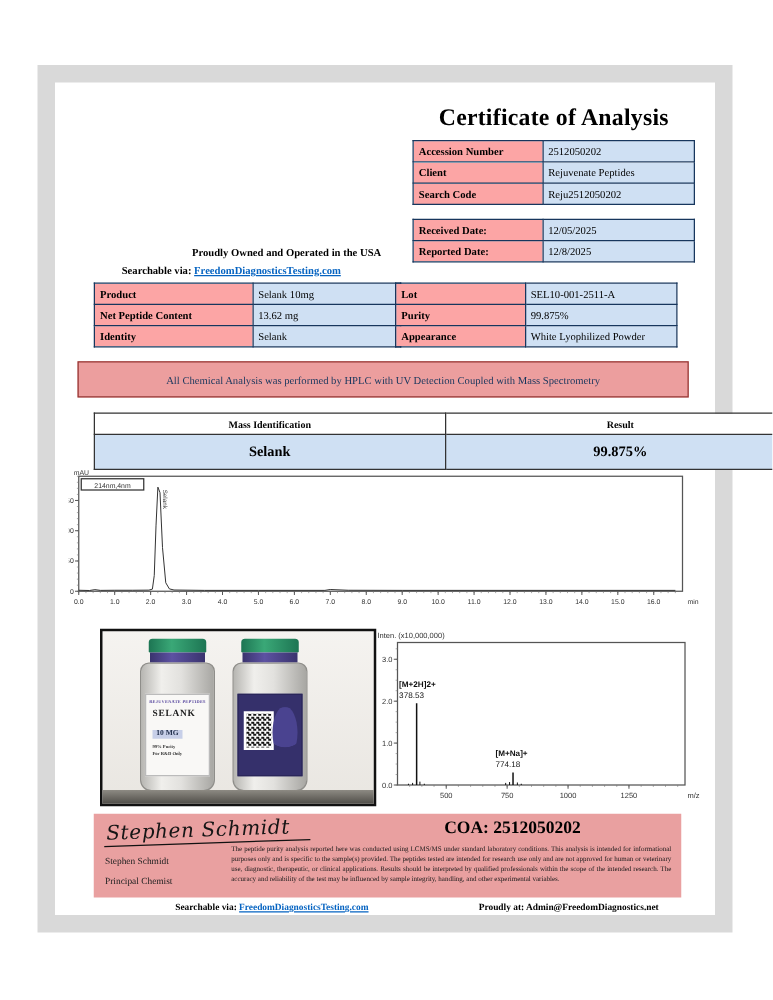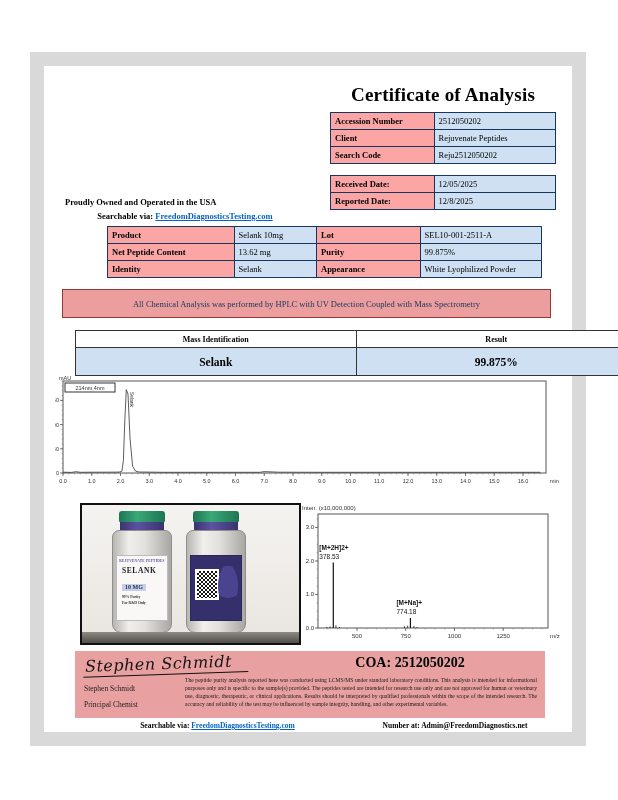--- a/index.html
+++ b/index.html
@@ -8,37 +8,37 @@
   .frame{position:absolute;left:30px;top:52px;width:556px;height:694px;
          border:14px solid #d9d9d9;box-sizing:border-box;background:#fff;}
 
   
   .logo-block{position:absolute;left:65px;top:74px;width:240px;text-align:center;}
   .logo-block svg{display:block;margin:0 auto;}
   .brand{font-family:"Liberation Sans",sans-serif;font-weight:bold;font-size:26px;
          letter-spacing:11px;color:#3d3d3d;margin-top:2px;padding-left:11px;}
   .brand-sub{font-family:"Liberation Sans",sans-serif;font-size:9px;letter-spacing:7px;
          color:#93a4ba;margin-top:3px;padding-left:7px;}
-  .tagline{position:absolute;left:65px;top:197px;width:240px;text-align:left;
+  .tagline{position:absolute;left:65px;top:197px;width:240px;text-align:right;
          font-size:8.5px;font-weight:bold;}
   .searchable{position:absolute;left:50px;top:211px;width:270px;text-align:center;
          font-size:8.5px;font-weight:bold;}
   a.doclink{color:#0563c1;text-decoration:underline;}
 
   
   .coa-title{position:absolute;left:326px;top:84px;width:234px;text-align:center;
          font-size:19px;font-weight:bold;letter-spacing:0.2px;}
   table.info{border-collapse:collapse;table-layout:fixed;font-size:8.5px;}
   table.info th,table.info td{border:1px solid #17365d;padding:1.5px 4px;height:13px;
          text-align:left;vertical-align:middle;overflow:hidden;white-space:nowrap;}
   table.info th{background:#fca5a5;font-weight:bold;}
   table.info td{background:#cfe0f3;}
   .tbl-accession{position:absolute;left:330px;top:112px;width:226px;}
   .tbl-dates{position:absolute;left:330px;top:175px;width:226px;}
-  .tbl-product{position:absolute;left:75px;top:226px;width:246px;margin-left:32px;}
+  .tbl-product{position:absolute;left:75px;top:226px;width:246px;}
   .tbl-lot{position:absolute;left:316px;top:226px;width:226px;}
   .tbl-accession th,.tbl-dates th,.tbl-lot th{width:42%;}
   .tbl-product th{width:48%;}
 
   
   .method-banner{position:absolute;left:62px;top:289px;width:489px;height:29px;
          background:#ec9e9e;border:1.5px solid #953734;box-sizing:border-box;
          display:flex;align-items:center;justify-content:center;
          font-size:8.5px;font-weight:normal;color:#17365d;text-align:center;}
 
@@ -465,14 +465,14 @@
     <div class="sig-coa">COA: 2512050202</div>
     <div class="sig-name">Stephen Schmidt</div>
     <div class="sig-title">Principal Chemist</div>
     <div class="sig-disclaimer">The peptide purity analysis reported here was conducted using LCMS/MS under standard laboratory conditions. This analysis is intended for informational purposes only and is specific to the sample(s) provided. The peptides tested are intended for research use only and are not approved for human or veterinary use, diagnostic, therapeutic, or clinical applications. Results should be interpreted by qualified professionals within the scope of the intended research. The accuracy and reliability of the test may be influenced by sample integrity, handling, and other experimental variables.</div>
   </div>
 
   <div class="footer-left">
     <span>Searchable via:</span>
     <a class="doclink" href="#">FreedomDiagnosticsTesting.com</a>
   </div>
-  <div class="footer-right">Number at: Admin@FreedomDiagnostics.net</div>
+  <div class="footer-right">Proudly at: Admin@FreedomDiagnostics.net</div>
 </div>
 
 </body></html>

